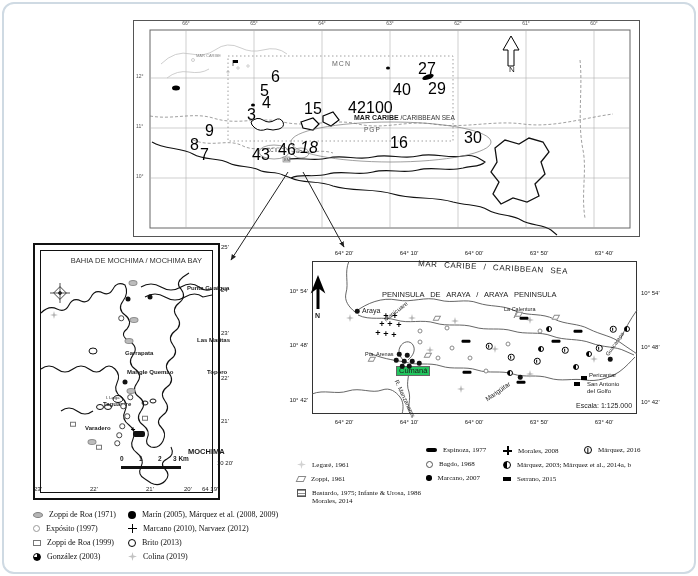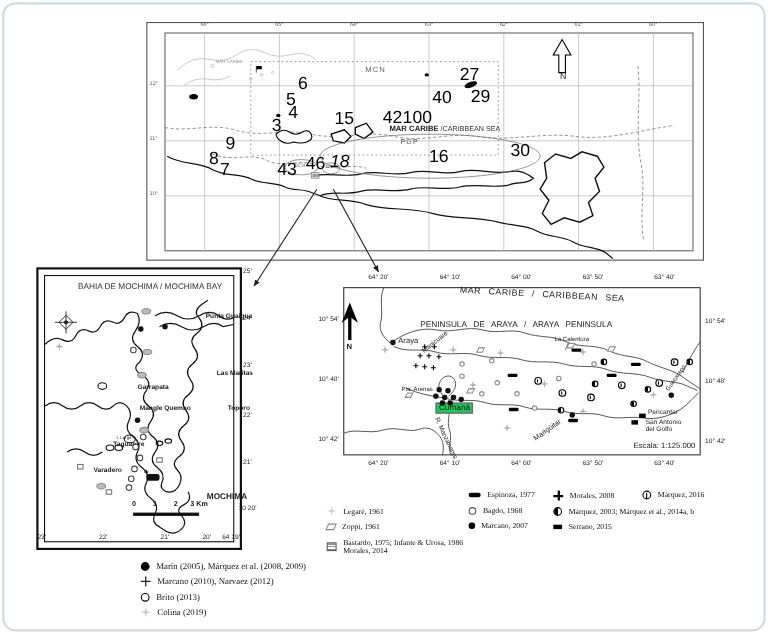--- a/index.html
+++ b/index.html
@@ -353,20 +353,38 @@
       <span class="mk c-cline" style="left: 489px; top: 346px; position: absolute;"></span>
       <span class="mk c-cline" style="left: 565px; top: 350px; position: absolute;"></span>
       <span class="mk c-cline" style="left: 537px; top: 361px; position: absolute;"></span>
       <span class="mk c-cline" style="left: 599px; top: 348px; position: absolute;"></span>
       <span class="mk c-cline" style="left: 613px; top: 329px; position: absolute;"></span>
       <span class="mk c-cline" style="left: 511px; top: 357px; position: absolute;"></span>
       <span class="mk c-bbar" style="left: 584px; top: 378px; position: absolute;"></span>
       <span class="mk c-bbar" style="left: 577px; top: 384px; position: absolute;"></span>
     </div>
 
+  <div class="legend lg-mo" style="left:33px;top:510px;">
+    <div class="lg-row">
+        <span class="sym s-eg"></span>
+        <span class="lg-label">Zoppi de Roa (1971)</span>
+      </div>
+    <div class="lg-row">
+        <span class="sym s-ocg"></span>
+        <span class="lg-label">Expósito (1997)</span>
+      </div>
+    <div class="lg-row">
+        <span class="sym s-sq"></span>
+        <span class="lg-label">Zoppi de Roa (1999)</span>
+      </div>
+    <div class="lg-row">
+        <span class="sym s-gonz"></span>
+        <span class="lg-label">González (2003)</span>
+      </div>
+  </div>
   <div class="legend lg-mo" style="left:128px;top:510px;">
     <div class="lg-row">
         <span class="sym s-bc"></span>
         <span class="lg-label">Marín (2005), Márquez et al. (2008, 2009)</span>
       </div>
     <div class="lg-row">
         <span class="sym s-plus"></span>
         <span class="lg-label">Marcano (2010), Narvaez (2012)</span>
       </div>
     <div class="lg-row">
@@ -381,21 +399,21 @@
 
   <div class="legend lg-ca" style="left:297px;top:429px;margin-top:31px;">
     <div class="lg-row">
         <span class="sym s-staro"></span>
         <span class="lg-label">Legaré, 1961</span>
       </div>
     <div class="lg-row">
         <span class="sym s-par"></span>
         <span class="lg-label">Zoppi, 1961</span>
       </div>
-    <div class="lg-row" style="align-items:center">
+    <div class="lg-row" style="align-items:flex-start">
         <span class="sym s-hatch"></span>
         <span class="lg-label">Bastardo, 1975; Infante &amp; Urosa, 1986
 Morales, 2014</span>
       </div>
   </div>
   <div class="legend lg-ca" style="left:426px;top:446px;">
     <div class="lg-row">
         <span class="sym s-dash"></span>
         <span class="lg-label">Espinoza, 1977</span>
       </div>

